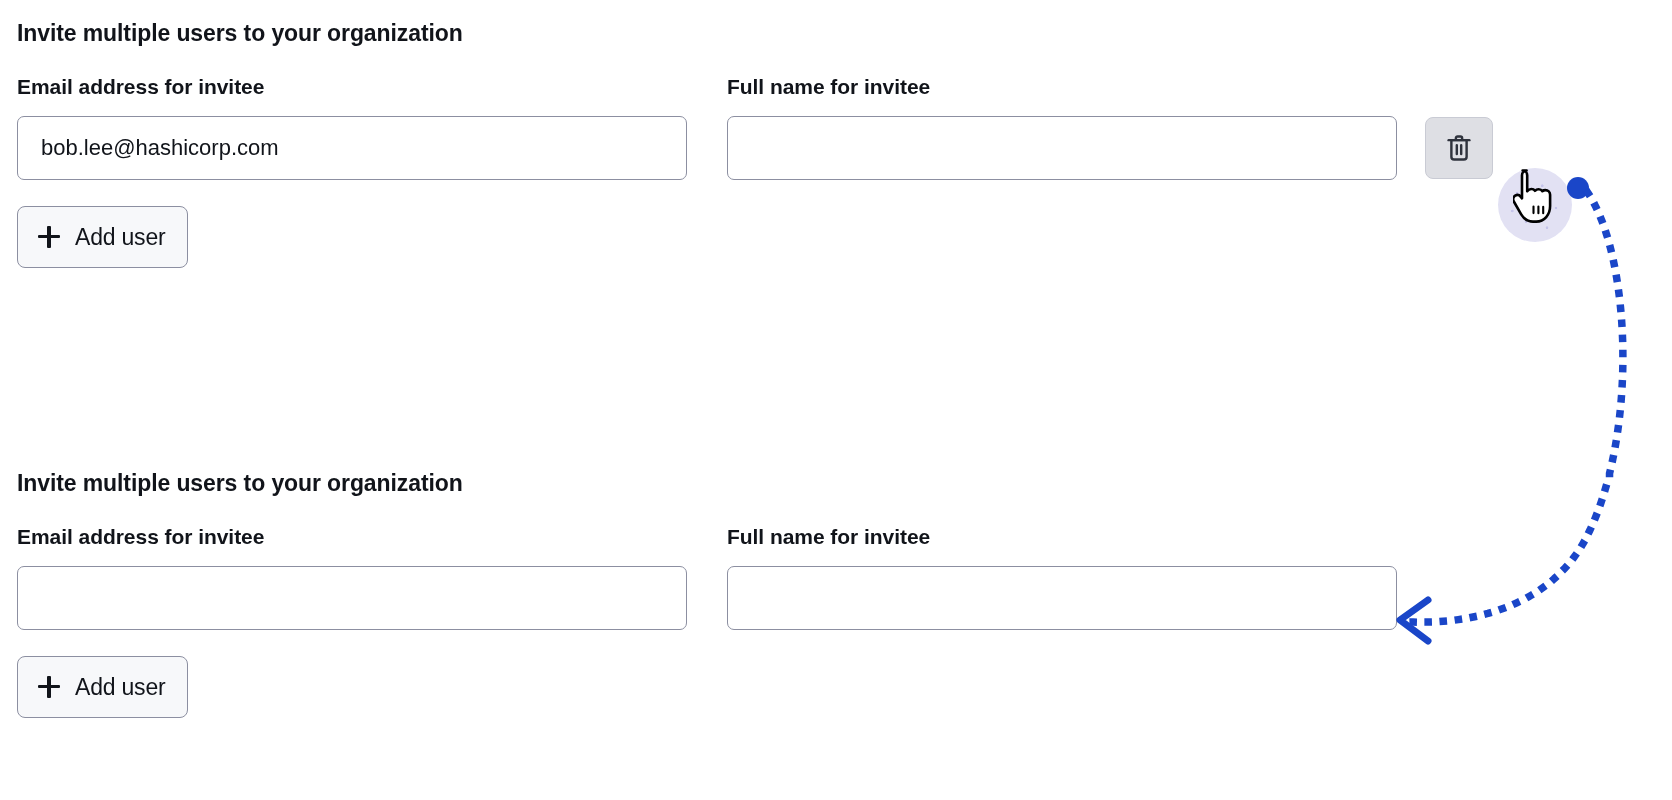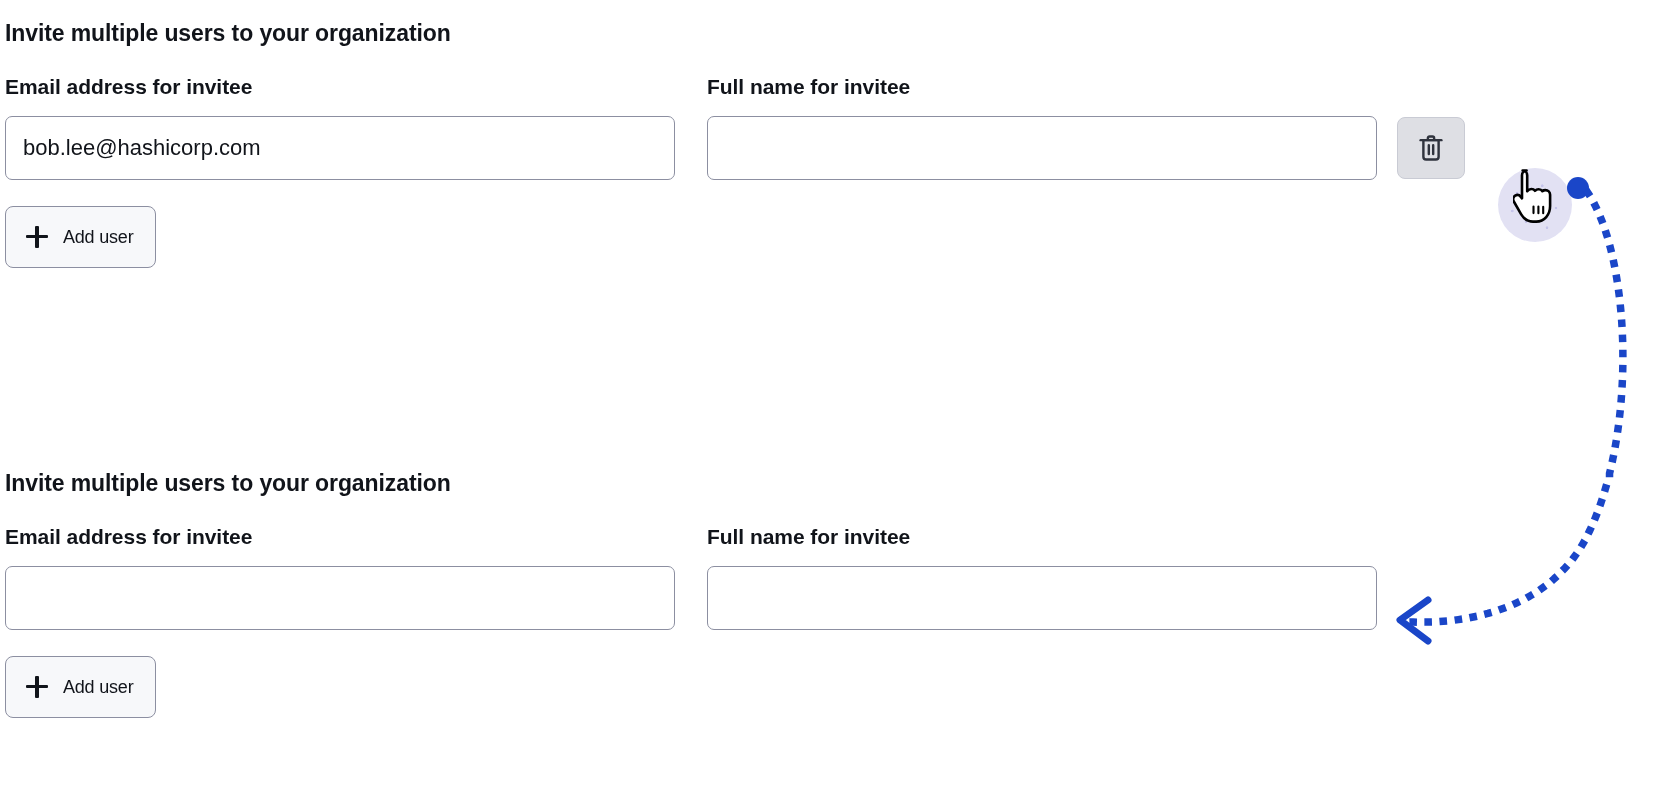--- a/index.html
+++ b/index.html
@@ -18,41 +18,41 @@
   }
 
   .stage {
     position: absolute;
     inset: 0;
   }
 
   
   .form-section {
     position: absolute;
-    left: 5px;
+    left: 17px;
     width: 1640px;
   }
   .section-1 { top: 18px; }
   .section-2 { top: 468px; }
 
   .section-heading {
     font-size: 23px;
     font-weight: 600;
     letter-spacing: -0.1px;
     color: #11141A;
     line-height: 30px;
     margin: 0;
     white-space: nowrap;
   }
 
   .fields-row {
     display: flex;
     align-items: flex-end;
     margin-top: 26px;
-    gap: 0;
+    gap: 8px;
   }
 
   .field-group {
     display: flex;
     flex-direction: column;
   }
   .field-email { width: 670px; }
   .field-name  { width: 670px; margin-left: 32px; }
 
   .field-label {
@@ -68,21 +68,21 @@
   .text-input {
     box-sizing: border-box;
     width: 100%;
     height: 64px;
     border: 1.5px solid #8C8FA1;
     border-radius: 7px;
     background: #ffffff;
     font-family: "Liberation Sans", sans-serif;
     font-size: 22px;
     color: #11141A;
-    padding: 0 17px;
+    padding: 0 23px;
     outline: none;
   }
   .text-input::placeholder { color: #8C8FA1; }
 
   
   .delete-btn {
     box-sizing: border-box;
     width: 68px;
     height: 62px;
     margin-left: 20px;
@@ -104,21 +104,21 @@
     margin-top: 26px;
     height: 62px;
     padding: 0 22px 0 20px;
     background: #F7F8FA;
     border: 1.5px solid #8C8FA1;
     border-radius: 8px;
     display: inline-flex;
     align-items: center;
     gap: 15px;
     font-family: "Liberation Sans", sans-serif;
-    font-size: 18px;
+    font-size: 23px;
     font-weight: 400;
     color: #11141A;
     cursor: pointer;
     letter-spacing: -0.2px;
   }
   .plus-icon {
     display: inline-block;
     position: relative;
     width: 22px;
     height: 22px;

